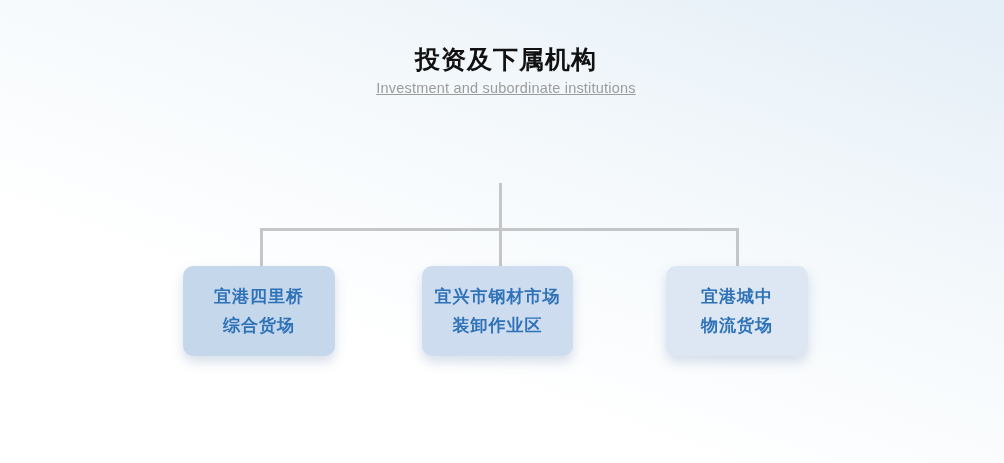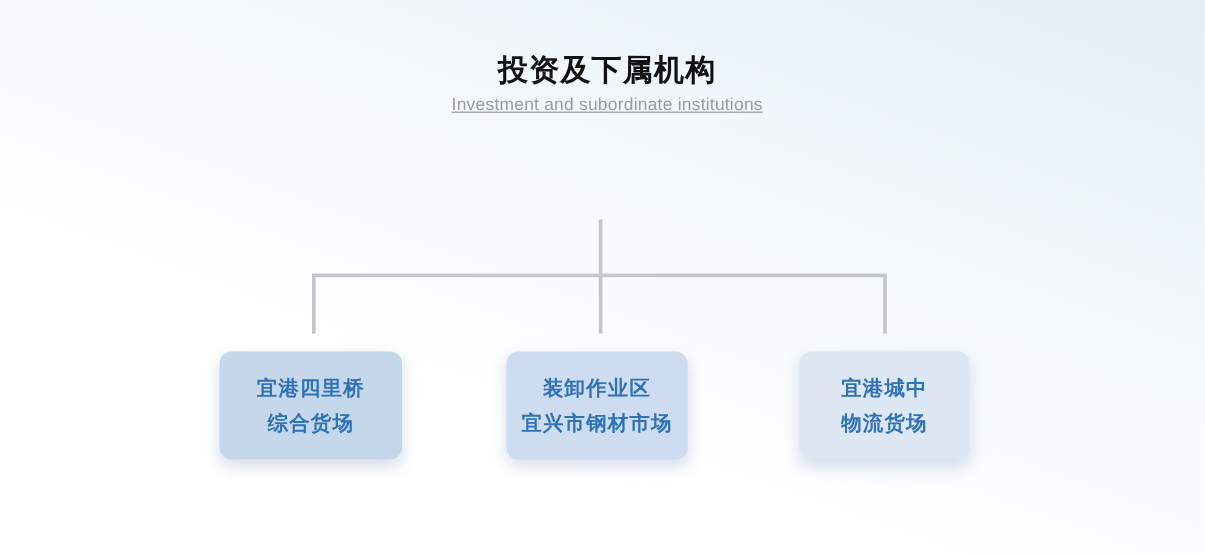--- a/index.html
+++ b/index.html
@@ -73,21 +73,21 @@
     font-size: 17px;
     font-weight: bold;
     line-height: 25px;
     letter-spacing: 1px;
     text-align: center;
   }
 
   
   .child-box {
     position: absolute;
-    top: 293px;
+    top: 266px;
     height: 90px;
     border-radius: 10px;
     box-shadow: 0 6px 12px rgba(110, 140, 180, 0.28);
     display: flex;
     flex-direction: column;
     align-items: center;
     justify-content: center;
     color: var(--child-box-text, #2f72b8);
     font-size: 17px;
     font-weight: bold;
@@ -115,22 +115,22 @@
   <div id="line-drop-middle" class="line v"></div>
   <div id="line-drop-right" class="line v"></div>
 
 
   <div id="child-box-0" class="child-box">
     <span>宜港四里桥</span>
     <span>综合货场</span>
   </div>
 
   <div id="child-box-1" class="child-box">
+    <span>宜兴市钢材市场</span>
     <span>装卸作业区</span>
-    <span>宜兴市钢材市场</span>
   </div>
 
   <div id="child-box-2" class="child-box">
     <span>宜港城中</span>
     <span>物流货场</span>
   </div>
 
 </div>
 
 </body></html>

